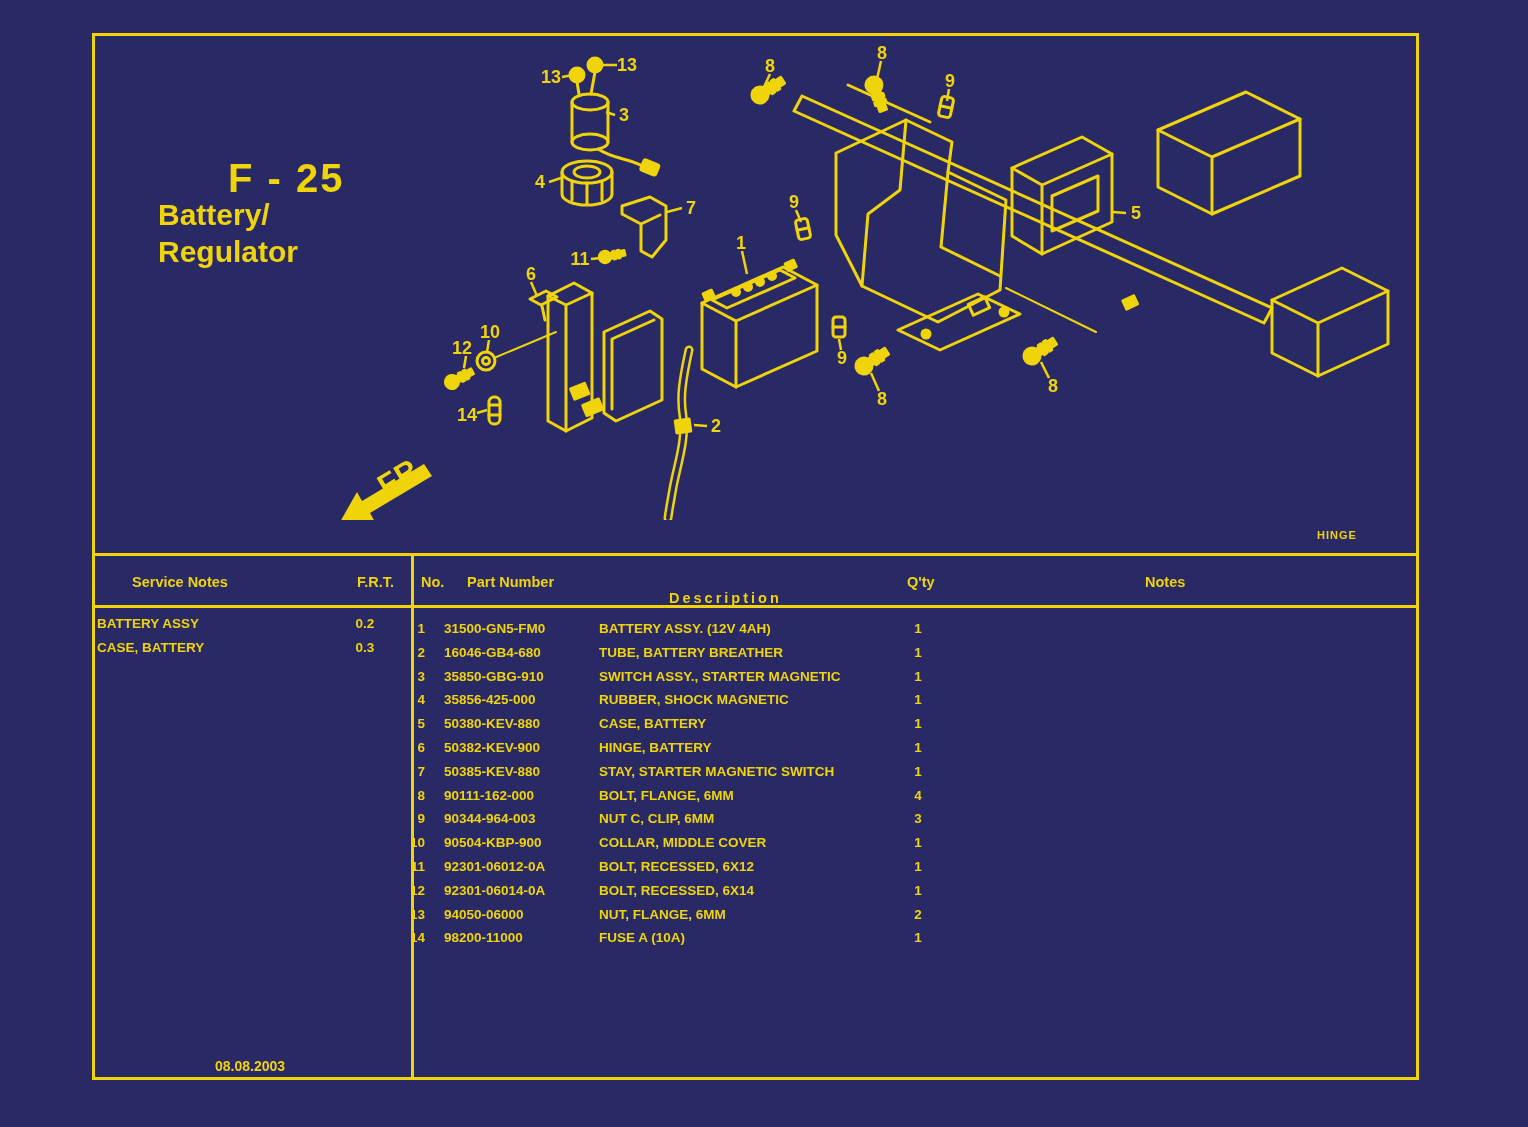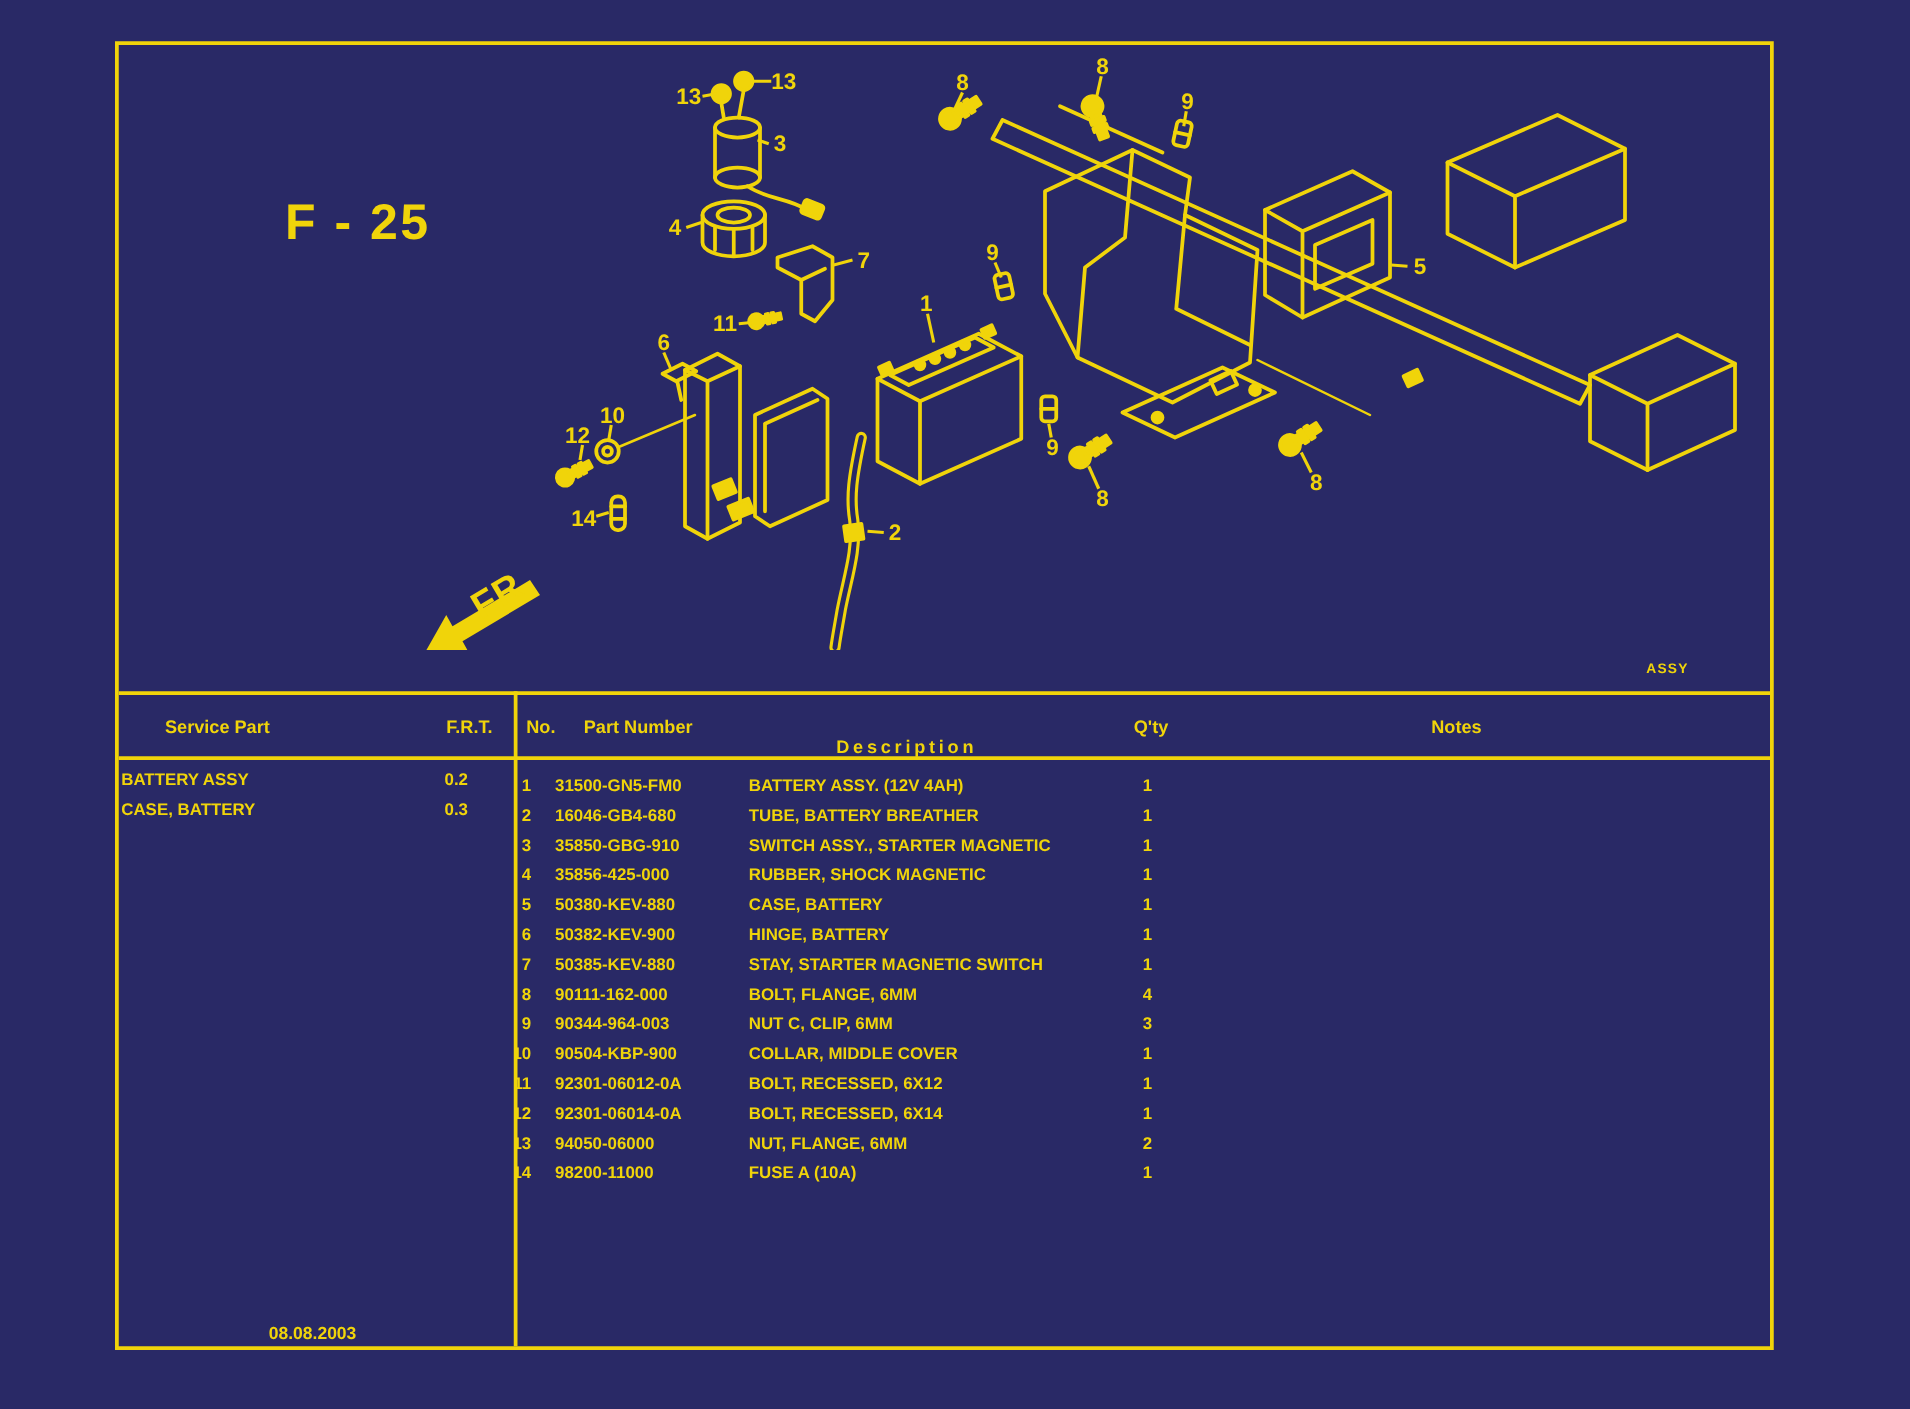--- a/index.html
+++ b/index.html
@@ -38,20 +38,24 @@
   svg text { font-family:"Liberation Sans", sans-serif; font-weight:bold; fill:currentColor; }
   .callout-num { font-size:18px; }
   .fr-text { font-size:30px; letter-spacing:1px; }
 </style>
 </head>
 <body style="background: rgb(41, 41, 102);">
 
 <div class="frame">
 
   <div class="abs page-code">F - 25</div>
+  <div class="abs title-sub">
+    <div>Battery/</div>
+    <div>Regulator</div>
+  </div>
 
   <svg class="diagram" width="1321" height="484" viewBox="95 36 1321 484">
     <defs>
       <g id="bolt">
         <circle cx="0" cy="0" r="8" fill="currentColor"></circle>
         <rect x="5" y="-3.5" width="22" height="7" fill="currentColor"></rect>
         <rect x="11" y="-5.5" width="3" height="11" fill="currentColor"></rect>
         <rect x="17" y="-5.5" width="3" height="11" fill="currentColor"></rect>
       </g>
       <g id="clip">
@@ -206,27 +210,27 @@
         <text x="467" y="415" text-anchor="middle" dominant-baseline="central" class="callout-num">14</text>
         <line x1="841" y1="350" x2="839" y2="339" stroke="currentColor" stroke-width="2.5"></line>
         <text x="842" y="358" text-anchor="middle" dominant-baseline="central" class="callout-num">9</text>
         <line x1="879" y1="391" x2="871" y2="373" stroke="currentColor" stroke-width="2.5"></line>
         <text x="882" y="399" text-anchor="middle" dominant-baseline="central" class="callout-num">8</text>
         <line x1="1049" y1="378" x2="1041" y2="362" stroke="currentColor" stroke-width="2.5"></line>
         <text x="1053" y="386" text-anchor="middle" dominant-baseline="central" class="callout-num">8</text>
       </g>
   </svg>
 
-  <div class="abs plate-code">ASSY</div>
+  <div class="abs plate-code">HINGE</div>
 
   <div class="hline" style="top:517px;"></div>
   <div class="hline" style="top:569px;"></div>
   <div class="vline" style="left:316px; top:517px; bottom:0;"></div>
 
-  <div class="abs th" style="left:37px;">Service Part</div>
+  <div class="abs th" style="left:37px;">Service Notes</div>
   <div class="abs th" style="left:262px;">F.R.T.</div>
   <div class="abs th" style="left:326px;">No.</div>
   <div class="abs th" style="left:372px;">Part Number</div>
   <div class="abs th desc-head" style="left:574px;margin-top:16px;">Description</div>
   <div class="abs th" style="left:812px;">Q'ty</div>
   <div class="abs th" style="left:1050px;">Notes</div>
 
   <div id="service-rows">
       <div class="svc-row" style="top: 578px;">
         <div class="svc-item">BATTERY ASSY</div>

